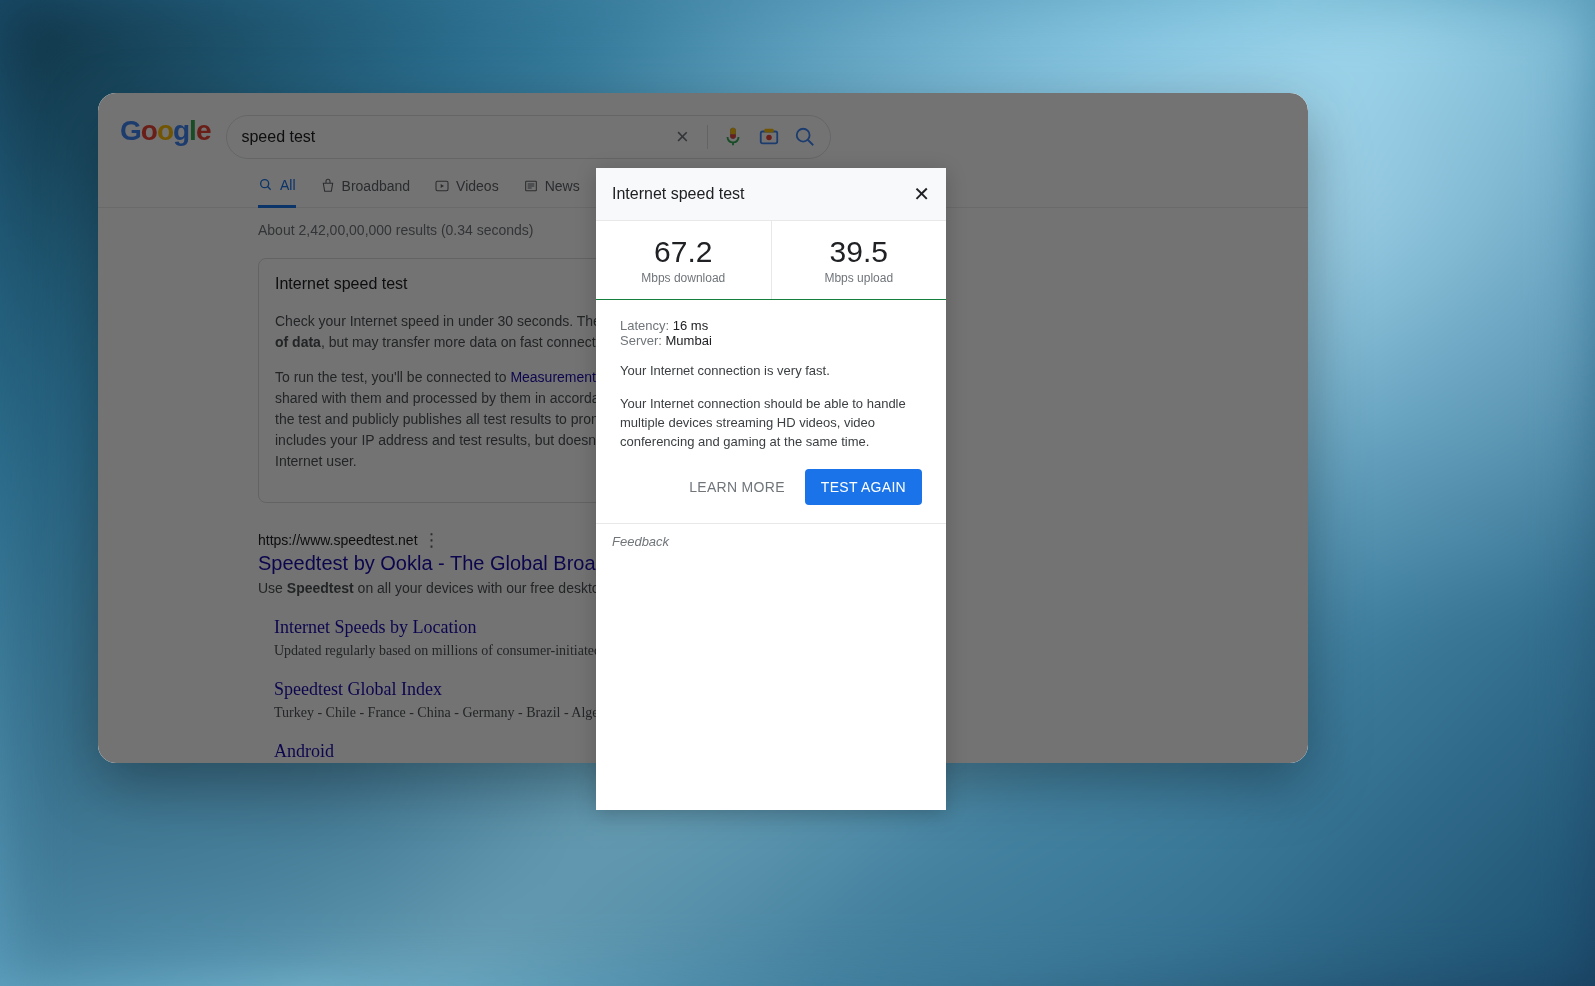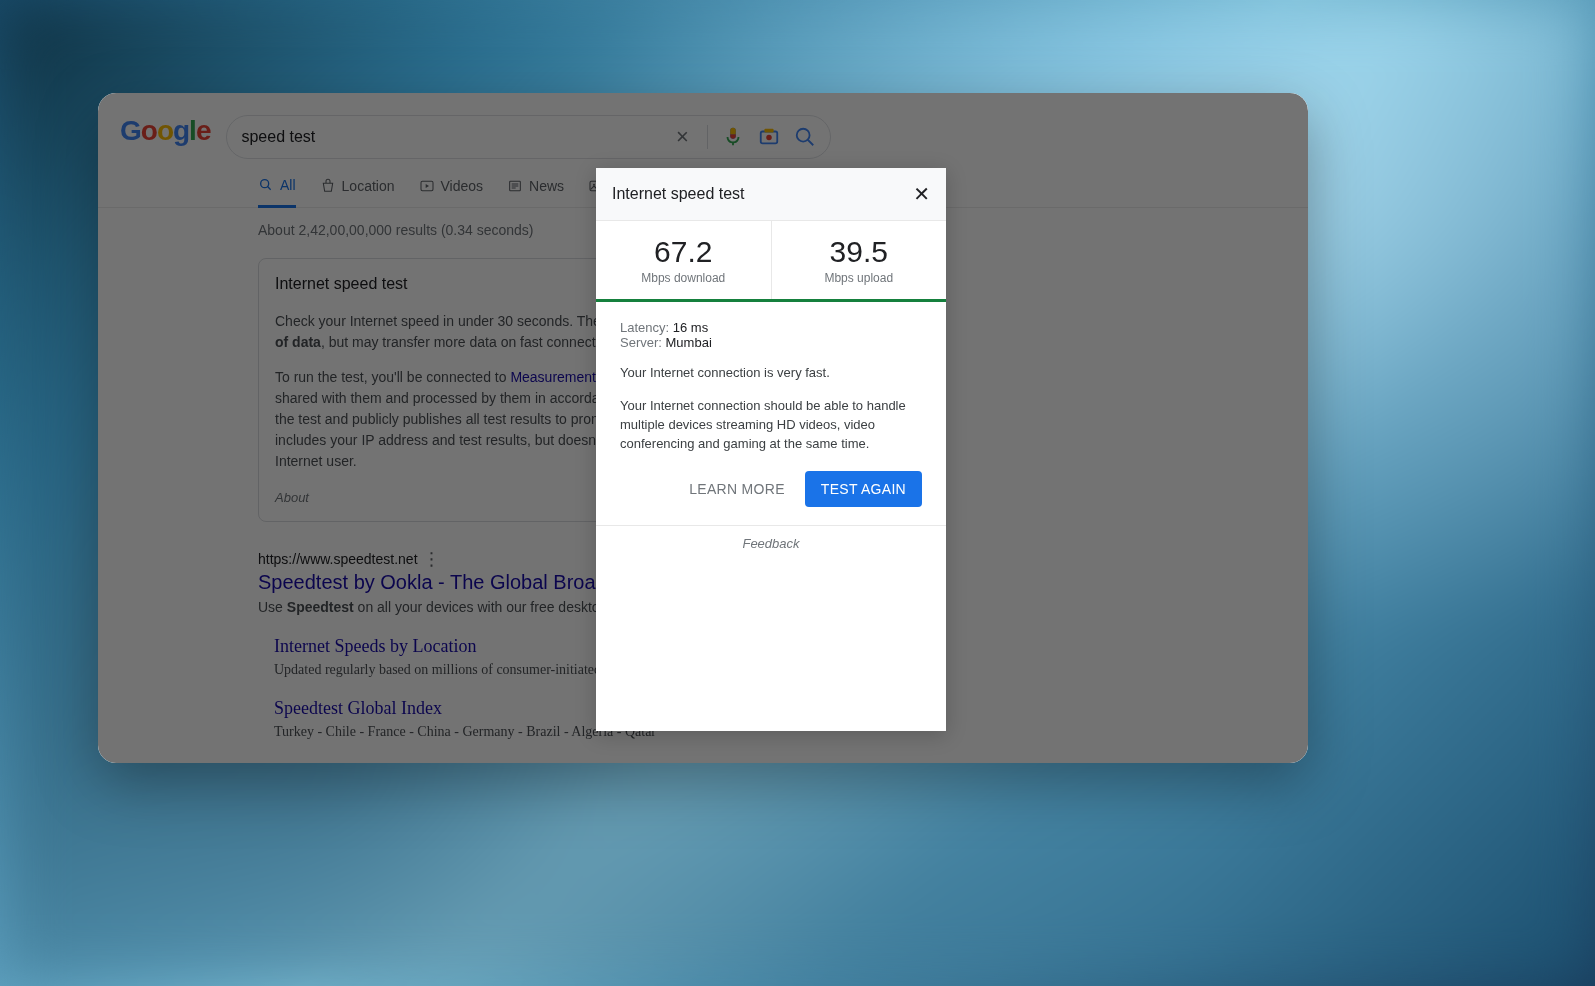--- a/index.html
+++ b/index.html
@@ -129,33 +129,33 @@
 .modal-header {
   display: flex;
   justify-content: space-between;
   align-items: center;
   padding: 14px 16px;
   background: #f8f9fa;
   border-bottom: 1px solid #e8e8e8;
 }
 .modal-title { font-size: 16px; color: #202124; }
 .modal-close { font-size: 20px; cursor: pointer; color: #202124; font-weight: 300; }
-.speed-grid { display: flex; border-bottom: 3px solid #15803d; align-items: flex-end; }
+.speed-grid { display: flex; border-bottom: 1px solid #15803d; align-items: flex-end; }
 .speed-cell { flex: 1; text-align: center; padding: 14px 0; }
 .speed-cell:first-child { border-right: 1px solid #e8e8e8; }
 .speed-val { font-size: 30px; color: #202124; }
 .speed-label { font-size: 12px; color: #70757a; margin-top: 2px; }
 .modal-body { padding: 18px 24px 18px 24px; }
 .meta-line { color: #70757a; font-size: 13px; }
 .meta-line .val { color: #202124; }
 .modal-body p { margin-top: 14px; color: #3c4043; line-height: 1.45; font-size: 13px; }
 .modal-actions { display: flex; justify-content: flex-end; gap: 20px; padding: 0 24px 18px 24px; align-items: center; }
 .btn-learn { color: #70757a; font-size: 14px; letter-spacing: 0.3px; cursor: pointer; }
 .btn-test { background: #1a73e8; color: #fff; border: none; padding: 10px 16px; border-radius: 4px; font-size: 14px; letter-spacing: 0.3px; cursor: pointer; }
-.modal-footer { border-top: 1px solid #e8e8e8; padding: 10px 16px; text-align: center; font-style: italic; color: #70757a; font-size: 13px; height: 206px; }
+.modal-footer { border-top: 1px solid #e8e8e8; padding: 10px 16px; text-align: left; font-style: italic; color: #70757a; font-size: 13px; height: 287px; }
 </style>
 </head>
 <body>
 
 <div class="desktop-bg"></div>
 
 <div class="browser-window">
   <div class="header-row">
     <div class="google-logo">
       <span>G</span><span>o</span><span>o</span><span>g</span><span>l</span><span>e</span>
@@ -195,21 +195,21 @@
       <svg class="tab-icon" viewBox="0 0 24 24">
           <circle cx="10" cy="10" r="6" fill="none" stroke="#1a73e8" stroke-width="2"></circle>
           <line x1="14" y1="14" x2="19" y2="19" stroke="#1a73e8" stroke-width="2"></line>
         </svg>
       <span>All</span>
     </div>
     <div class="tab">
       <svg class="tab-icon" viewBox="0 0 24 24">
           <path d="M5 8l2 12h10l2-12H5zm4-3a3 3 0 016 0v3H9V5z" fill="none" stroke="#5f6368" stroke-width="1.6"></path>
         </svg>
-      <span>Location</span>
+      <span>Broadband</span>
     </div>
     <div class="tab">
       <svg class="tab-icon" viewBox="0 0 24 24">
           <rect x="3" y="5" width="18" height="14" rx="2" fill="none" stroke="#5f6368" stroke-width="1.6"></rect>
           <path d="M10 9l5 3-5 3z" fill="#5f6368"></path>
         </svg>
       <span>Videos</span>
     </div>
     <div class="tab">
       <svg class="tab-icon" viewBox="0 0 24 24">
@@ -234,21 +234,20 @@
     <div class="result-stats">About 2,42,00,00,000 results (0.34 seconds)</div>
 
     <div class="speed-card">
       <div class="speed-card-title">Internet speed test</div>
       <p>
         <span>Check your Internet speed in under 30 seconds. The speed test usually transfers less than </span><b>40 MB of data</b><span>, but may transfer more data on fast connections.</span>
       </p>
       <p>
         <span>To run the test, you'll be connected to </span><a href="#">Measurement Lab</a><span> (M-Lab) and your IP address will be shared with them and processed by them in accordance with their privacy policy. M-Lab conducts the test and publicly publishes all test results to promote Internet research. Published information includes your IP address and test results, but doesn't include any other information about you as an Internet user.</span>
       </p>
-      <div class="about">About</div>
     </div>
 
     <div class="result-block">
       <div class="result-url">
         <span>https://www.speedtest.net</span>
         <span class="result-dots">⋮</span>
       </div>
       <div class="result-title">Speedtest by Ookla - The Global Broadband Speed Test</div>
       <div class="result-snippet">
         <span>Use </span><b>Speedtest</b><span> on all your devices with our free desktop and mobile apps.</span>

